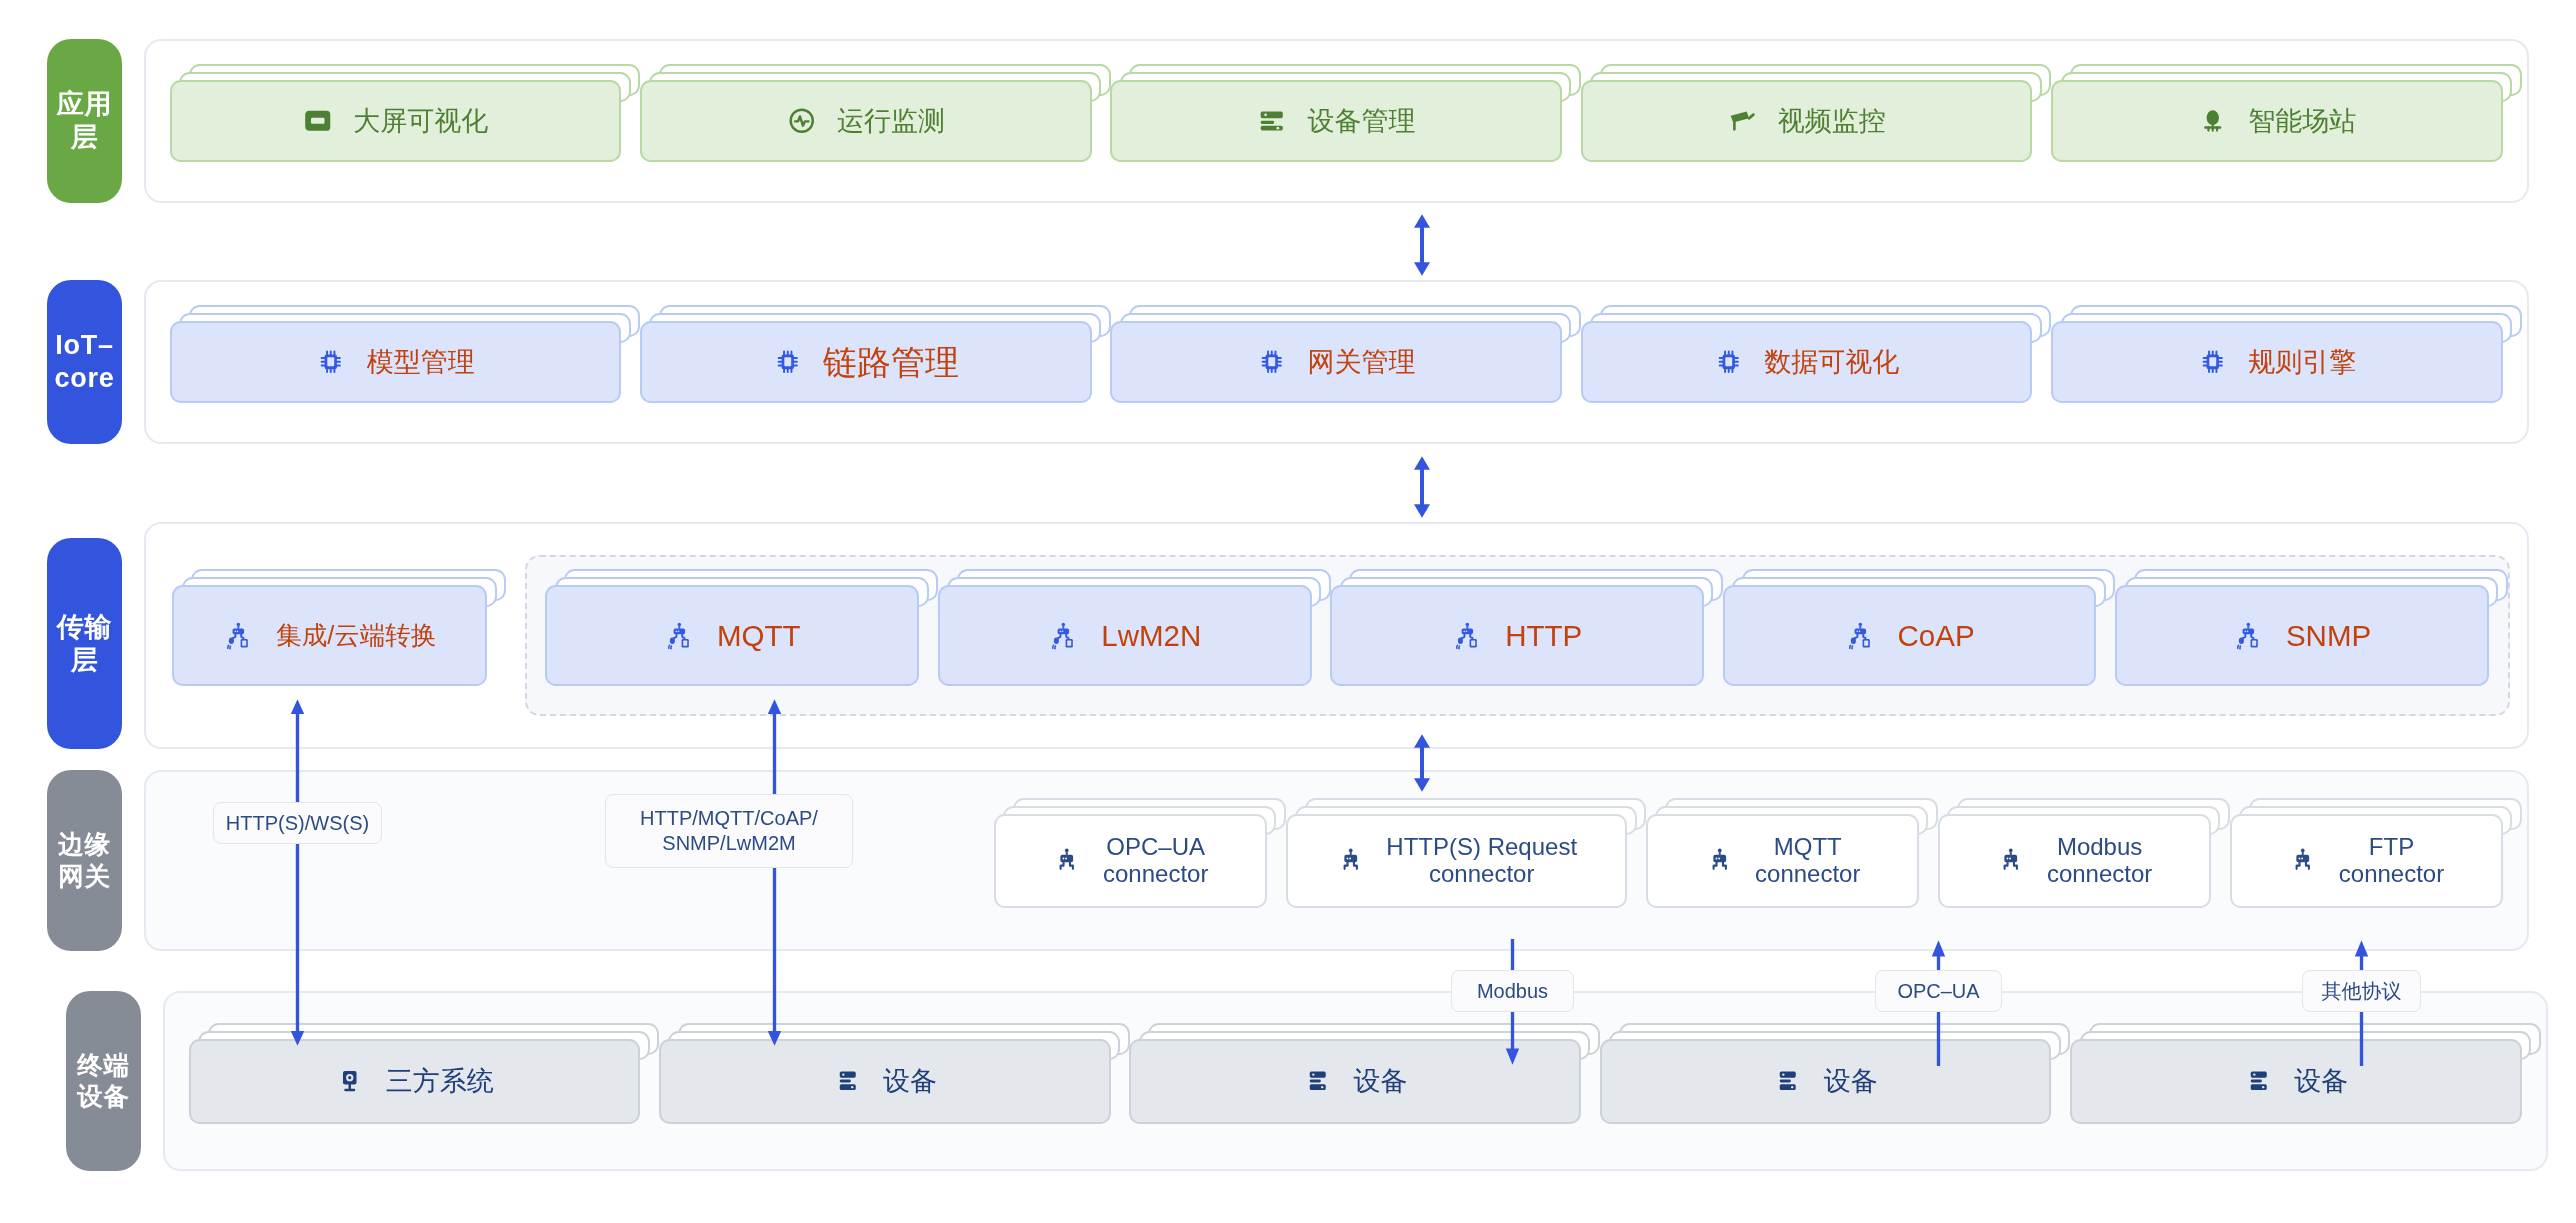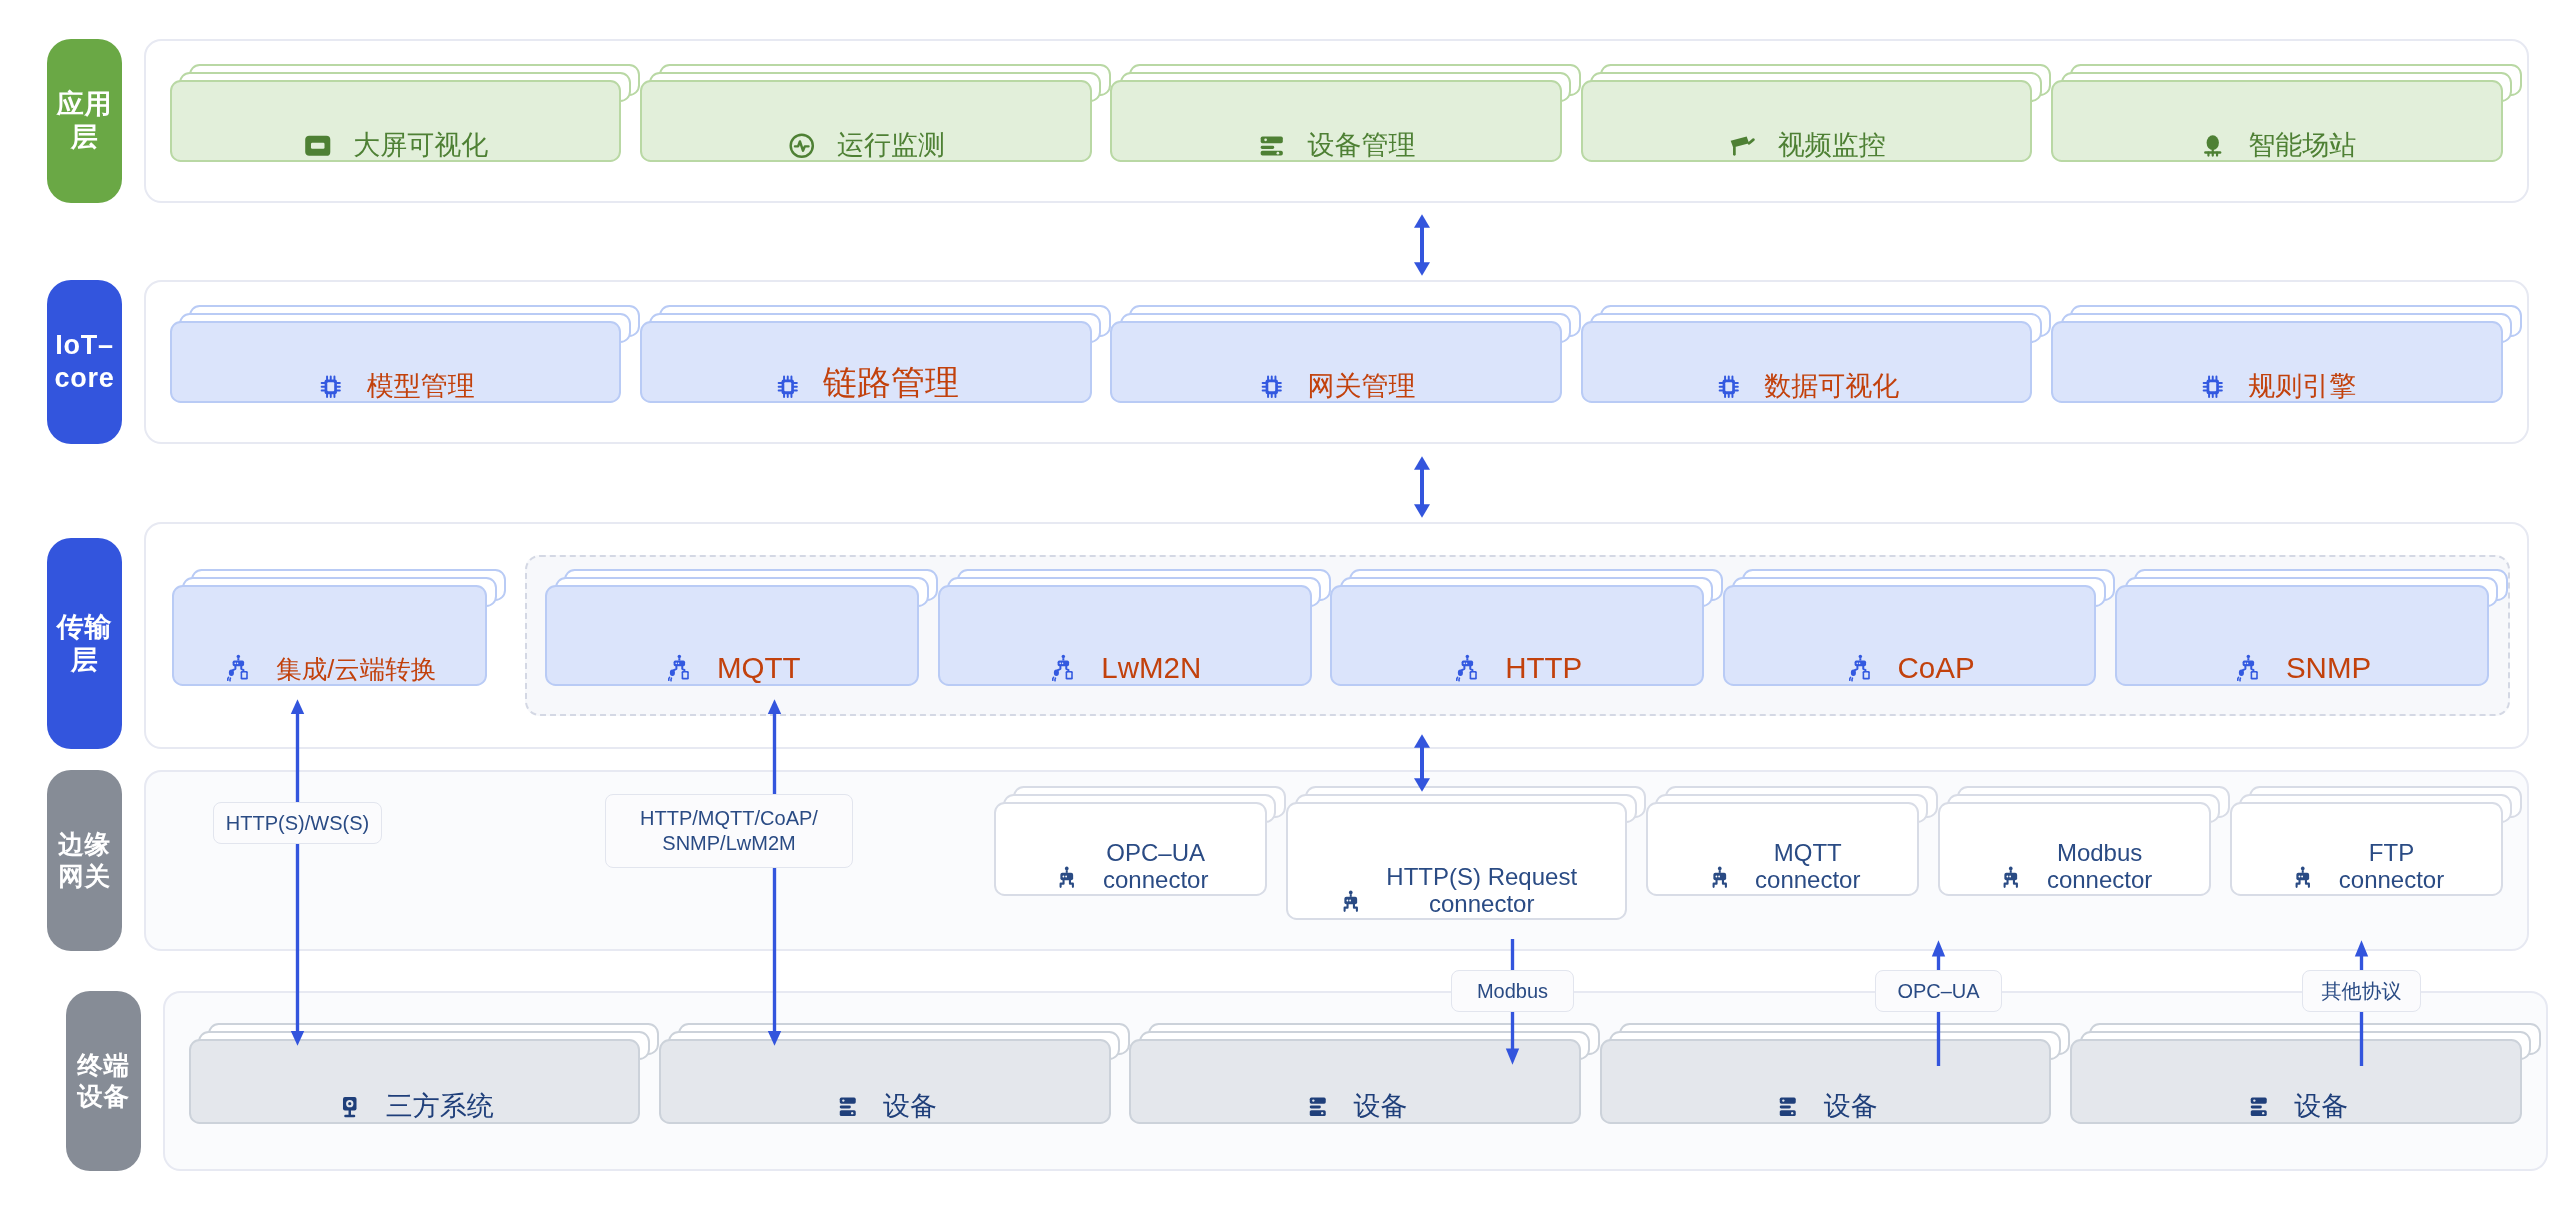--- a/index.html
+++ b/index.html
@@ -34,21 +34,21 @@
     align-items: center;
     position: relative;
   }
   .layer-body.plain { background: #ffffff; }
 
   
   .cardwrap { position: relative; flex: 1 1 0; margin: 0 9.4px; }
   .card {
     position: relative;
     border-radius: 10.7px;
-    display: flex; align-items: flex-end; justify-content: center;
+    display: flex; align-items: center; justify-content: center;
     gap: 21px;
     text-align: center;
     z-index: 3;
     padding: 0 24px;
   }
   .card .lbl { white-space: pre-line; line-height: 1.12; }
   .shadow1, .shadow2 {
     position: absolute; left: 9.4px; right: -9.4px;
     border-radius: 10.7px;
     background: #ffffff;
@@ -506,21 +506,21 @@
               </svg>
             </span>
             <span class="lbl">OPC–UA
 connector</span>
           </div>
         </div>
 
         <div class="cardwrap" style="flex:1.25 1 0;">
           <div class="shadow2"></div>
           <div class="shadow1"></div>
-          <div class="card" style="height:118px; font-size:24px;">
+          <div class="card" style="height:94px; font-size:24px;">
             <span class="ic">
               <svg width="29.5" height="29.5" viewBox="0 0 24 24">
                 <circle cx="12" cy="3.6" r="1.5" fill="#2a4b84"></circle>
                 <path d="M12 5 L12 7.2" stroke="#2a4b84" stroke-width="1.6"></path>
                 <rect x="6.8" y="7.2" width="10.4" height="6" rx="1.6" fill="#2a4b84"></rect>
                 <circle cx="9.3" cy="10.2" r="0.75" fill="#ffffff"></circle>
                 <circle cx="11.5" cy="10.2" r="0.75" fill="#ffffff"></circle>
                 <path d="M9.4 13.2 L9.4 16 L7 16 L7 18.6 M14.6 13.2 L14.6 16 L17 16 L17 18.6" stroke="#2a4b84" stroke-width="1.7" fill="none" stroke-linecap="round" stroke-linejoin="round"></path>
               </svg>
             </span>

